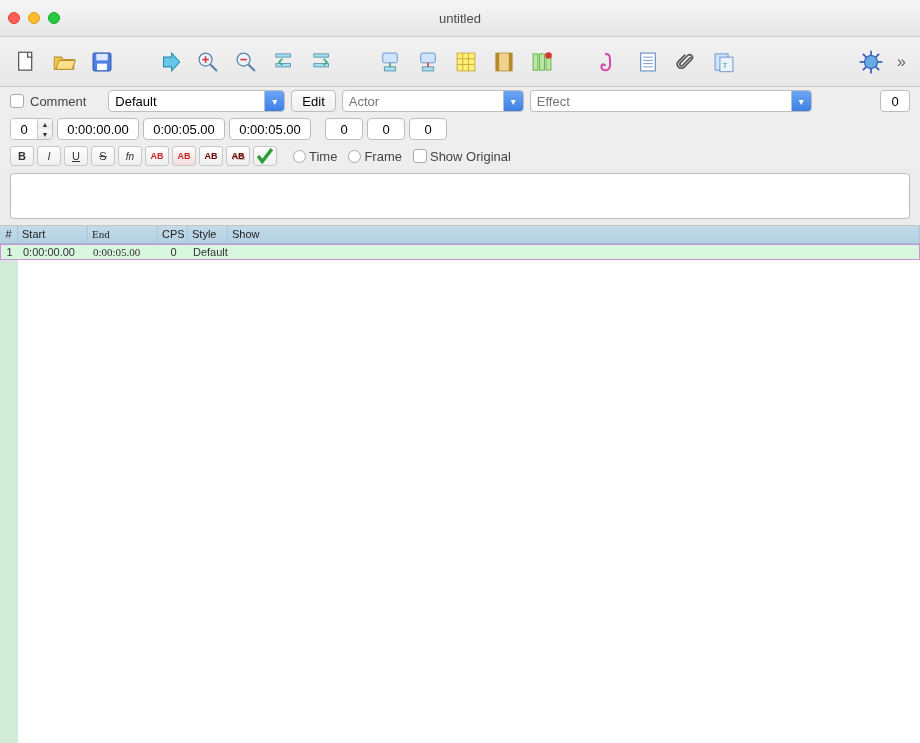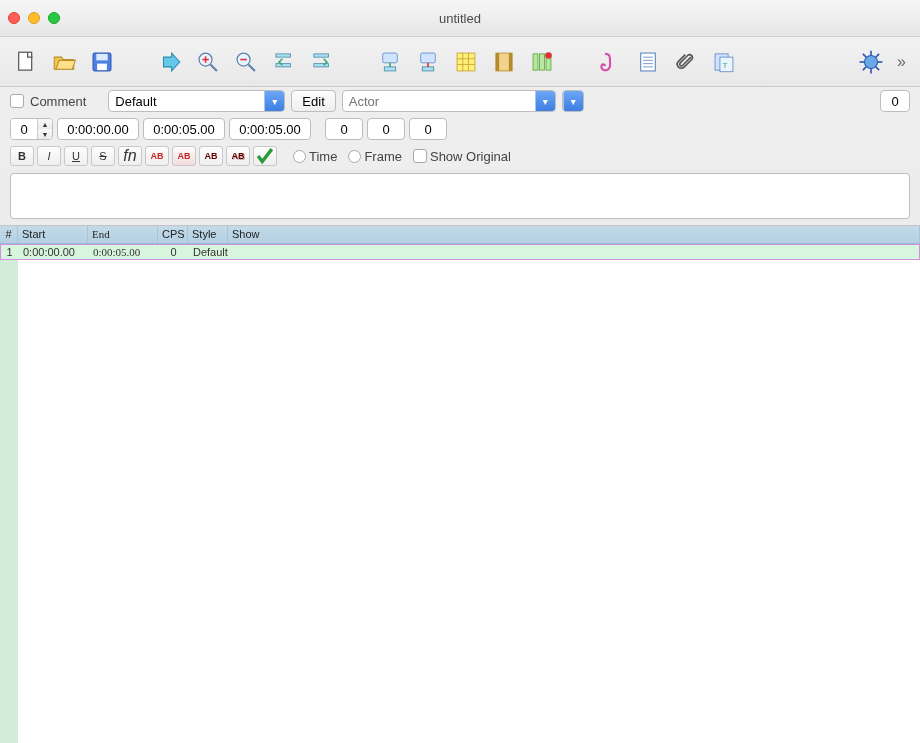--- a/index.html
+++ b/index.html
@@ -15,39 +15,39 @@
 .tbicon { width: 32px; height: 32px; display: flex; align-items: center; justify-content: center; border-radius: 4px; cursor: pointer; flex-shrink:0; }
 .tbicon svg { width: 26px; height: 26px; }
 .tb-gap { width: 24px; }
 .tb-spacer { flex: 1; }
 .overflow { font-size: 16px; color: #666; padding: 0 4px; cursor: pointer; }
 .row2 { height: 28px; display: flex; align-items: center; padding: 3px 10px; gap: 6px; background: #eee; }
 .checkbox { width: 14px; height: 14px; background: #fff; border: 1px solid #aaa; border-radius: 3px; display: inline-block; cursor: pointer; }
 .combo { display:flex; align-items:center; background: #fff; border: 1px solid #bdbdbd; border-radius: 4px; height: 22px; overflow:hidden; }
 .combo input { border:none; outline:none; height:20px; padding:0 6px; font-size:13px; background:transparent; }
 .combo.wide input { width: 155px; }
-.combo.actor input { width: 192px; }
+.combo.actor input { width: 160px; }
 .combo.effect input { width: 260px; }
 .combo .arrow { width: 20px; height: 22px; background: linear-gradient(#6fa8f7,#3b7de0); display:flex; align-items:center; justify-content:center; color:#fff; font-size:10px; cursor:pointer; border-left:1px solid #a8c4ea;}
 .btn { height: 22px; padding: 0 10px; background: linear-gradient(#fdfdfd,#efefef); border: 1px solid #bdbdbd; border-radius: 4px; font-size: 13px; cursor: pointer; }
 .numbox { width: 30px; height: 22px; background:#fff; border:1px solid #bdbdbd; border-radius:4px; text-align:center; font-size:13px; }
 .row3 { height: 28px; display:flex; align-items:center; padding:3px 10px; gap:4px; background:#eee; }
 .spinbox { display:flex; border:1px solid #bdbdbd; border-radius:4px; overflow:hidden; height:22px; background:#fff; }
 .spinbox input { width:26px; border:none; text-align:center; font-size:13px; outline:none; }
 .spin-btns { display:flex; flex-direction:column; border-left:1px solid #ccc; }
 .spin-btns span { width:14px; height:11px; font-size:7px; display:flex; align-items:center; justify-content:center; background:linear-gradient(#fafafa,#e9e9e9); cursor:pointer; }
 .timebox { width:82px; height:22px; border:1px solid #bdbdbd; border-radius:4px; background:#fff; text-align:center; font-size:13px; }
 .smallnum { width:38px; height:22px; border:1px solid #bdbdbd; border-radius:4px; background:#fff; text-align:center; font-size:13px; }
 .row4 { height: 26px; display:flex; align-items:center; padding:3px 10px; gap:3px; background:#eee; }
 .fmtbtn { width:24px; height:20px; border:1px solid #c8c8c8; border-radius:3px; background:linear-gradient(#fdfdfd,#efefef); display:flex; align-items:center; justify-content:center; font-size:11px; cursor:pointer; }
 .fmtbtn.b { font-weight:bold; }
 .fmtbtn.i { font-style:italic; }
 .fmtbtn.u { text-decoration:underline; }
 .fmtbtn.s { text-decoration:line-through; }
-.fmtbtn.fn { font-style:italic; font-size:16px; }
+.fmtbtn.fn { font-style:italic; font-size:10px; }
 .fmtbtn.ab { font-size:9px; font-weight:bold; }
 .radio { width:13px; height:13px; border:1px solid #aaa; border-radius:50%; background:#fff; display:inline-block; cursor:pointer; }
 .lbl { font-size:13px; color:#444; margin-right:8px; }
 .edit-area { margin:4px 10px 6px 10px; height:46px; border:1px solid #bdbdbd; border-radius:4px; background:#fff; }
 .grid { border-top:1px solid #c5c5c5; }
 .grid-header { height:18px; display:flex; background:linear-gradient(#c4dbe9,#b3d0e2); font-size:11px; color:#222; border-bottom:1px solid #9abcd1; }
 .gh { border-right:1px solid #a9c5d7; padding:2px 4px; }
 .grid-row { height:16px; display:flex; background:#d8f5de; font-size:11px; border:1px solid #d18fe0; }
 .gc { border-right:1px solid transparent; padding:1px 4px; }
 .col-num { width:18px; text-align:center;}
@@ -220,20 +220,21 @@
   <div class="combo wide">
     <input value="Default" style="">
     <span class="arrow">▾</span>
   </div>
   <button class="btn">Edit</button>
   <div class="combo actor">
     <input placeholder="Actor" style="">
     <span class="arrow">▾</span>
   </div>
   <div class="combo effect">
+    <input placeholder="Effect" style="">
     <span class="arrow">▾</span>
   </div>
   <div style="flex:1"></div>
   <input class="numbox" readonly="" value="0" style="">
 </div>
 
 <div class="row3">
   <div class="spinbox">
     <input value="0" style="">
     <div class="spin-btns">

